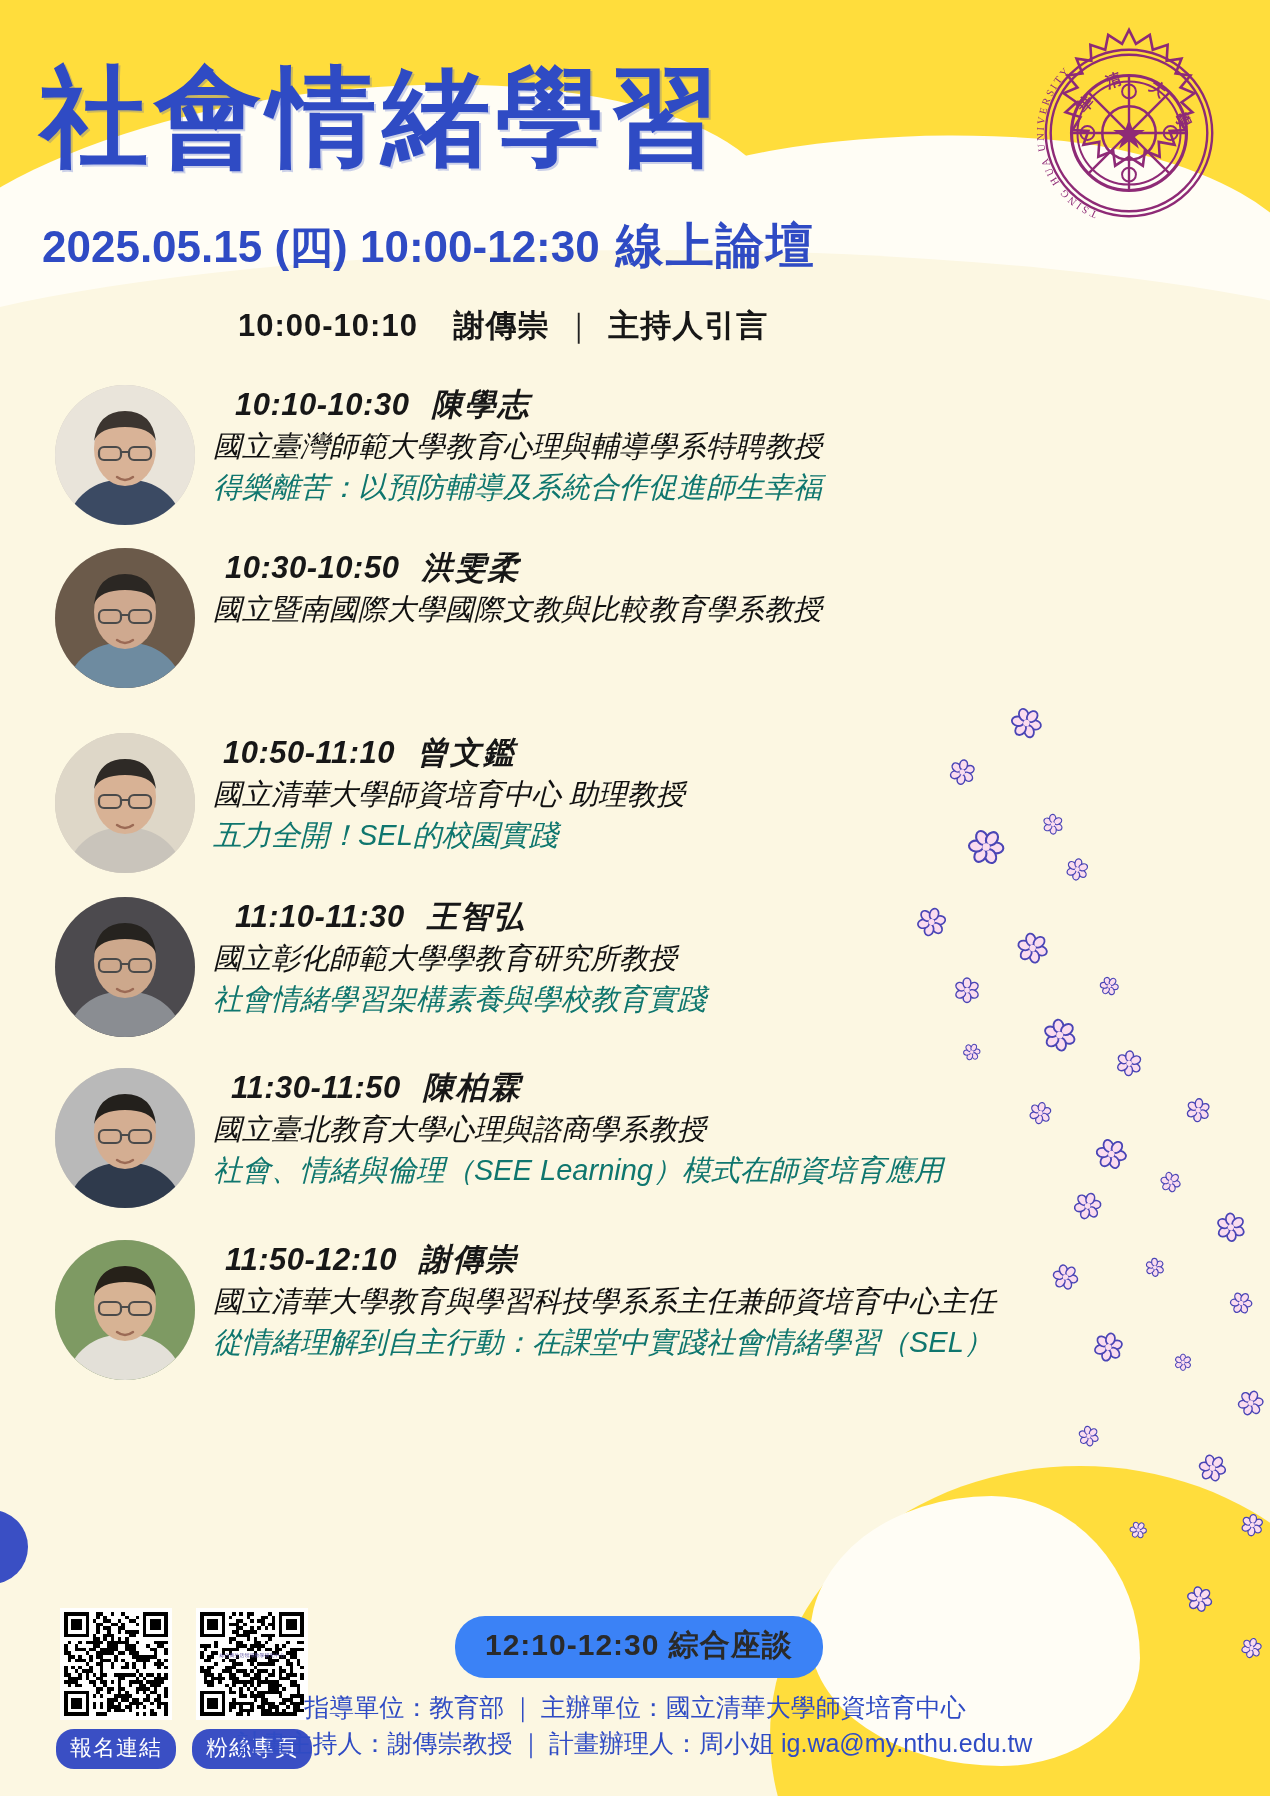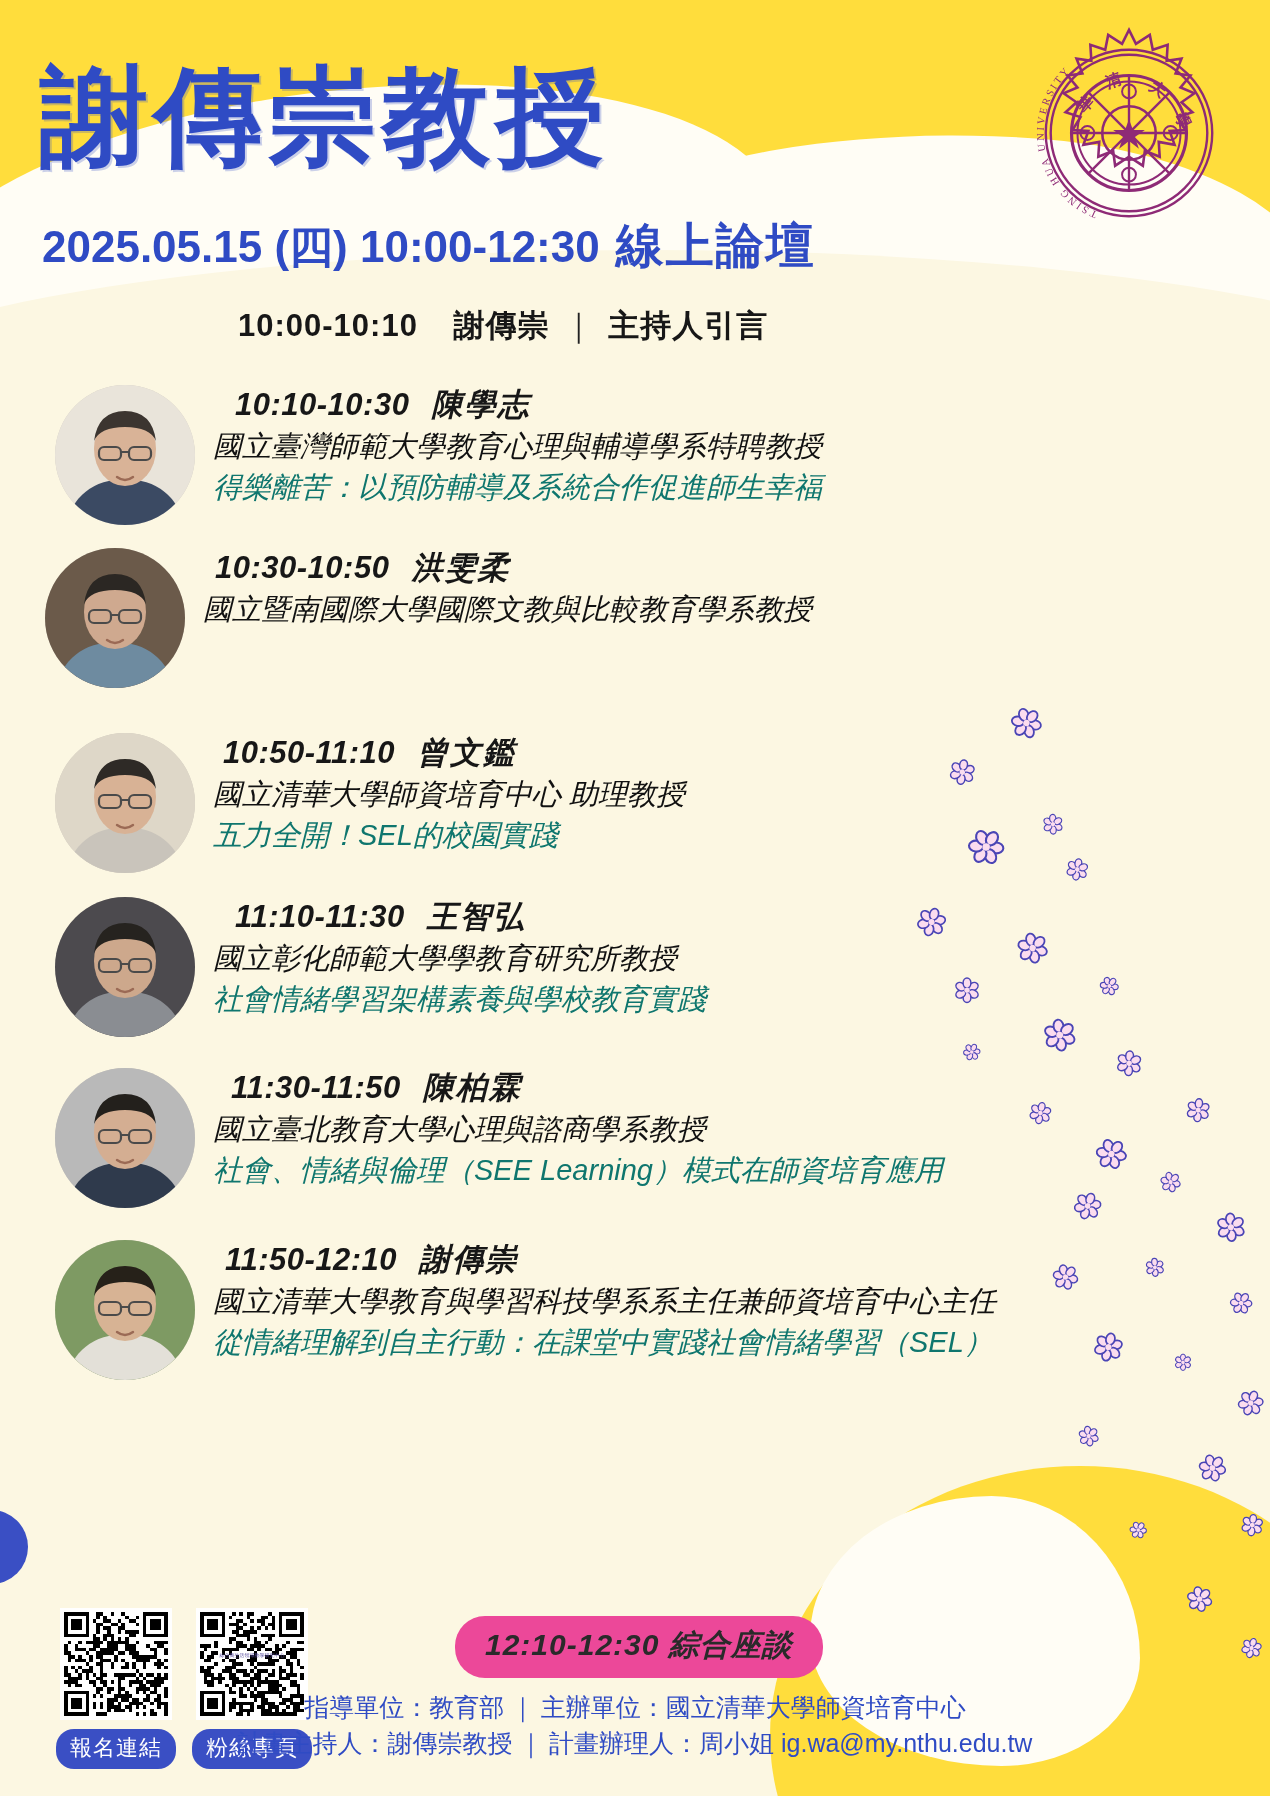--- a/index.html
+++ b/index.html
@@ -108,24 +108,24 @@
     margin-top:2px;
   }
   .sp-topic {
     font-size:29px; color:#0f766e; line-height:1.32; white-space:nowrap;
     margin-top:3px;
   }
 
   
   .panel-pill {
     position:absolute; left:455px; top:1616px; z-index:7;
-    background:#ec4899; border-radius:30px;
+    background:#3b82f6; border-radius:30px;
     padding:9px 30px 12px 30px;
     font-size:30px; font-weight:bold; color:#2a2a2a;
-    letter-spacing:1px; white-space:nowrap;font-style:italic;
+    letter-spacing:1px; white-space:nowrap;
   }
 
   
   .footer {
     position:absolute; left:0; top:1690px; width:1270px; z-index:7;
     text-align:center; color:#2f4bc4;
   }
   .footer-line {
     font-size:25px; line-height:1.42; white-space:nowrap; color:#2f4bc4;
   }
@@ -494,21 +494,21 @@
             <ellipse cx="38.0" cy="70.8" rx="17" ry="13" transform="rotate(120 38.0 70.8)" fill="#fbdcef" stroke="#4a45b5" stroke-width="5"></ellipse>
             <ellipse cx="26.0" cy="50.0" rx="17" ry="13" transform="rotate(180 26.0 50.0)" fill="#fbdcef" stroke="#4a45b5" stroke-width="5"></ellipse>
             <ellipse cx="38.0" cy="29.2" rx="17" ry="13" transform="rotate(240 38.0 29.2)" fill="#fbdcef" stroke="#4a45b5" stroke-width="5"></ellipse>
             <ellipse cx="62.0" cy="29.2" rx="17" ry="13" transform="rotate(300 62.0 29.2)" fill="#fbdcef" stroke="#4a45b5" stroke-width="5"></ellipse>
           </g>
     <circle cx="50" cy="50" r="9" fill="#fbdcef"></circle>
   </svg></div>
     </div>
 
   <div class="header">
-    <div class="main-title">謝傳崇教授</div>
+    <div class="main-title">社會情緒學習</div>
     <div class="subtitle-row">
       <span class="subtitle-date">2025.05.15 (四) 10:00-12:30</span>
       <span class="subtitle-kind">線上論壇</span>
     </div>
   </div>
 
   <div class="seal">
     <svg viewBox="0 0 220 220" width="218" height="218" aria-hidden="true">
       <defs>
         <path id="outerArc" d="M110,110 m-86,0 a86,86 0 1,1 172,0 a86,86 0 1,1 -172,0"></path>
@@ -569,21 +569,21 @@
   </svg>
         </div>
      <div class="sp-body">
        <div class="sp-time" style="padding-left: 22px;">
          <span>10:10-10:30</span><span class="nm">陳學志</span>
        </div>
        <div class="sp-affil">國立臺灣師範大學教育心理與輔導學系特聘教授</div>
        <div class="sp-topic">得樂離苦：以預防輔導及系統合作促進師生幸福</div>
      </div>
       </div>
-      <div class="speaker" style="top: 548px; left: 45px; justify-content: space-between;">
+      <div class="speaker" style="top: 548px; left: 55px; justify-content: space-between;">
         <div class="avatar">
           <svg viewBox="0 0 140 140" width="140" height="140" aria-hidden="true">
     <rect width="140" height="140" fill="#6b5a4a"></rect>
     <ellipse cx="70" cy="138" rx="56" ry="44" fill="#6e8ba0"></ellipse>
     <ellipse cx="70" cy="64" rx="31" ry="37" fill="#cfa98f"></ellipse>
     <path d="M39 56 q4 -30 31 -30 q27 0 31 30 q-6 -14 -31 -14 q-25 0 -31 14 z" fill="#2b2723"></path>
     <rect x="44" y="62" width="22" height="13" rx="5" fill="none" stroke="#4a4a4a" stroke-width="2.2"></rect>
     <rect x="74" y="62" width="22" height="13" rx="5" fill="none" stroke="#4a4a4a" stroke-width="2.2"></rect>
     <line x1="66" y1="67" x2="74" y2="67" stroke="#4a4a4a" stroke-width="2.2"></line>
     <path d="M62 92 q8 6 16 0" stroke="#9b6a55" stroke-width="2.4" fill="none" stroke-linecap="round"></path>

